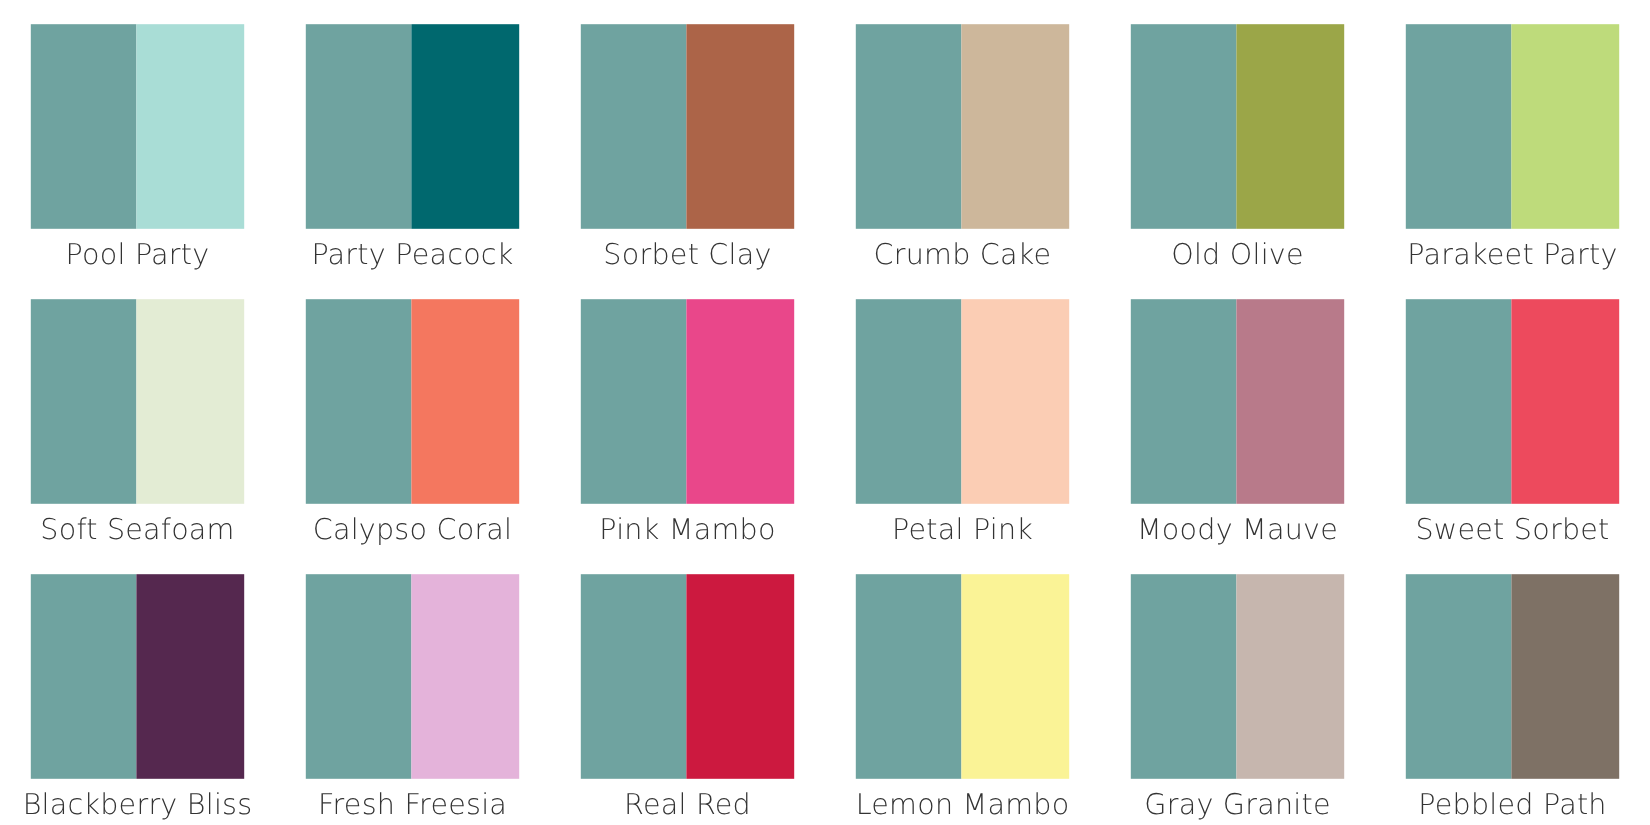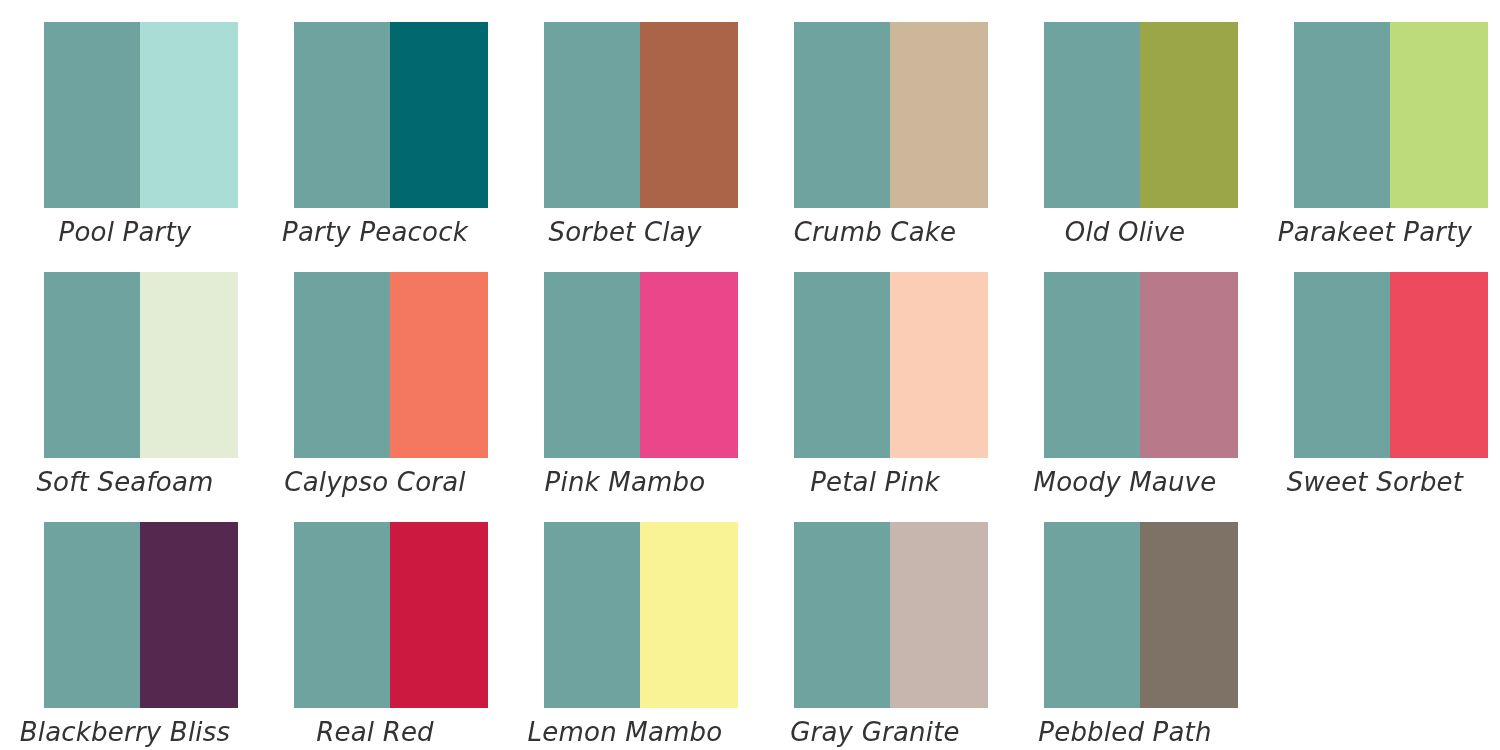--- a/index.html
+++ b/index.html
@@ -19,25 +19,24 @@
     grid-template-columns: repeat(6, 1fr);
     grid-template-rows: repeat(3, 1fr);
     width: 1500px;
     height: 750px;
     box-sizing: border-box;
   }
   .swatch-card {
     position: relative;
     display: flex;
     flex-direction: column;
-    align-items: flex-end;
+    align-items: center;
     justify-content: flex-start;
     box-sizing: border-box;
     padding: 22px 12px 0 12px;
-    font-style: italic;
   }
   .swatch-pair {
     display: flex;
     width: 194px;
     height: 186px;
     flex: 0 0 auto;
   }
   .swatch-half {
     height: 100%;
   }
@@ -149,20 +148,27 @@
     <div class="swatch-card">
       <div class="swatch-pair">
         <div class="swatch-half left" style="background: rgb(111, 163, 160);"></div>
         <div class="swatch-half right" style="background: rgb(85, 40, 79);"></div>
       </div>
       <div class="swatch-label">Blackberry Bliss</div>
     </div>
     <div class="swatch-card">
       <div class="swatch-pair">
         <div class="swatch-half left" style="background: rgb(111, 163, 160);"></div>
+        <div class="swatch-half right" style="background: rgb(228, 179, 218);"></div>
+      </div>
+      <div class="swatch-label">Fresh Freesia</div>
+    </div>
+    <div class="swatch-card">
+      <div class="swatch-pair">
+        <div class="swatch-half left" style="background: rgb(111, 163, 160);"></div>
         <div class="swatch-half right" style="background: rgb(204, 25, 63);"></div>
       </div>
       <div class="swatch-label">Real Red</div>
     </div>
     <div class="swatch-card">
       <div class="swatch-pair">
         <div class="swatch-half left" style="background: rgb(111, 163, 160);"></div>
         <div class="swatch-half right" style="background: rgb(250, 243, 150);"></div>
       </div>
       <div class="swatch-label">Lemon Mambo</div>

